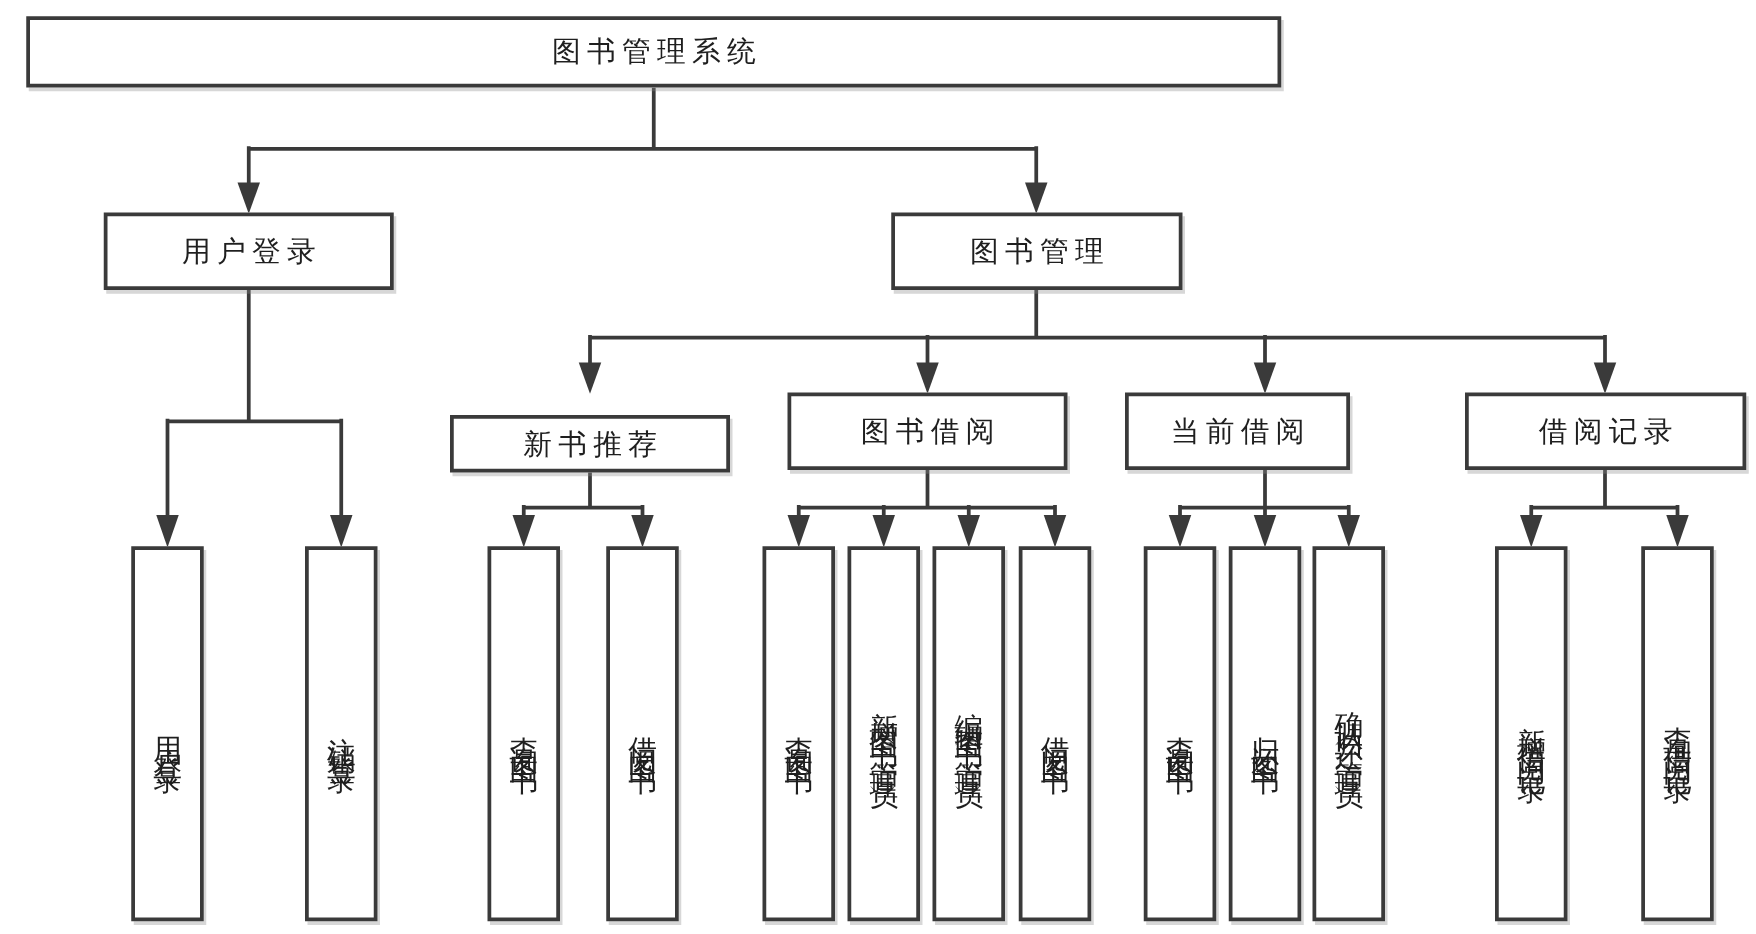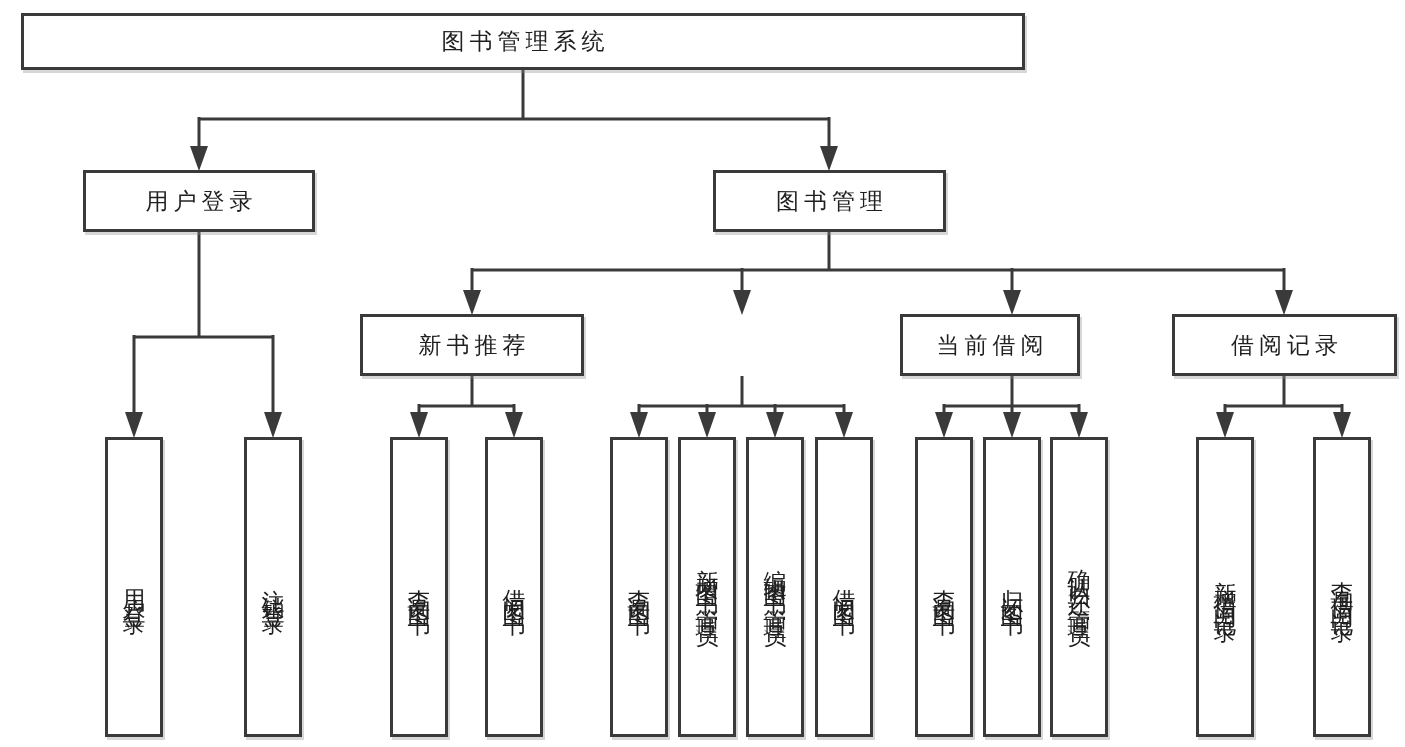--- a/index.html
+++ b/index.html
@@ -124,21 +124,22 @@
       <polygon points="1216,412 1234,412 1225,438"></polygon>
       <polygon points="1333,412 1351,412 1342,438"></polygon>
     </g>
   </svg>
 
   <div class="box h-label" style="left:21px;top:13px;width:1004px;height:57px">图书管理系统</div>
 
   <div class="box h-label" style="left:83px;top:170px;width:232px;height:62px">用户登录</div>
   <div class="box h-label" style="left:713px;top:170px;width:233px;height:62px">图书管理</div>
 
-  <div class="box h-label" style="left:360px;top:314px;width:224px;height:62px">新书推荐</div>
+  <div class="box h-label" style="left:360px;top:332px;width:224px;height:46px">新书推荐</div>
+  <div class="box h-label" style="left:630px;top:314px;width:224px;height:62px">图书借阅</div>
   <div class="box h-label" style="left:900px;top:314px;width:180px;height:62px">当前借阅</div>
   <div class="box h-label" style="left:1172px;top:314px;width:225px;height:62px">借阅记录</div>
 
   <div class="box leaf" style="left:105px;top:437px;width:58px;height:300px">用户登录</div>
   <div class="box leaf" style="left:244px;top:437px;width:58px;height:300px">注销登录</div>
 
   <div class="box leaf" style="left:390px;top:437px;width:58px;height:300px">查询图书</div>
   <div class="box leaf" style="left:485px;top:437px;width:58px;height:300px">借阅图书</div>
 
   <div class="box leaf" style="left:610px;top:437px;width:58px;height:300px">查询图书</div>

